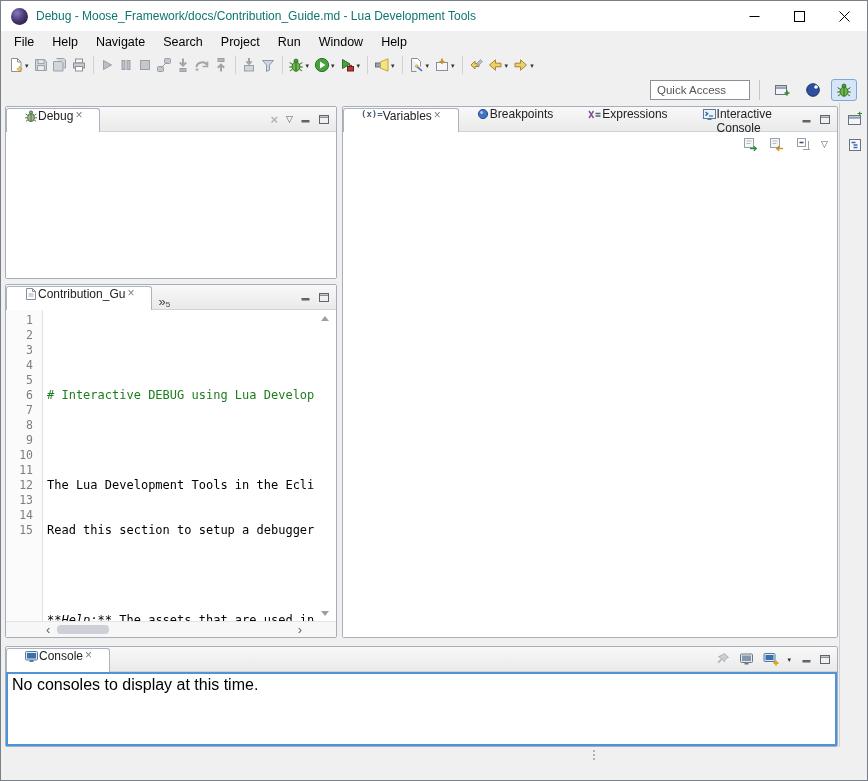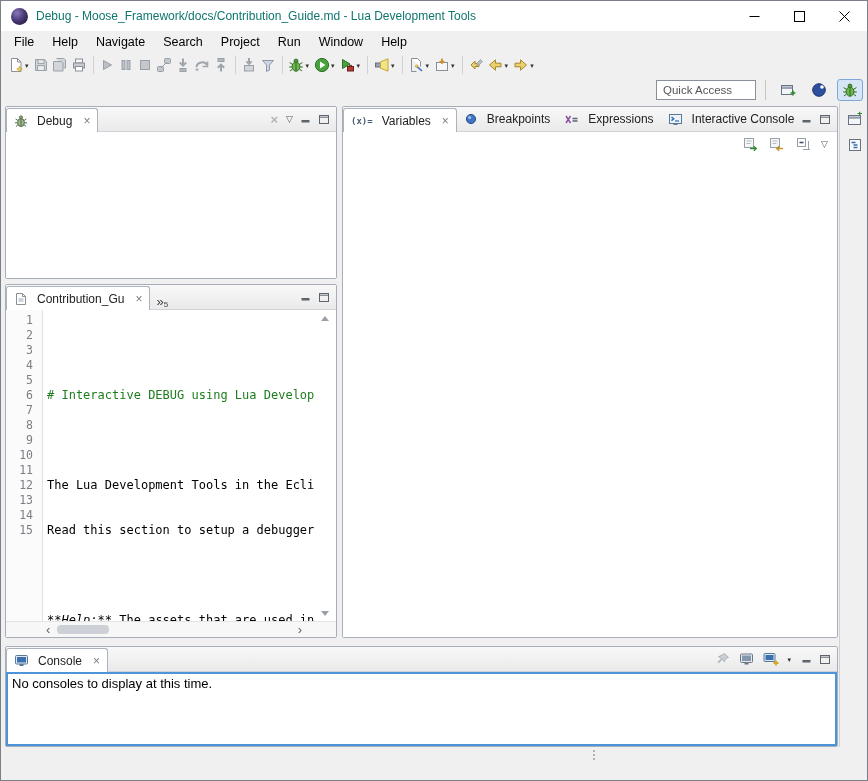--- a/index.html
+++ b/index.html
@@ -19,37 +19,37 @@
   .menubar{position:absolute;top:30px;left:0;right:0;height:22px;display:flex;align-items:center;padding-left:4px;font-size:12.5px}
   .menu-item{padding:16px 9px}
 
   
   .toolbar{position:absolute;top:52px;left:0;right:0;height:24px;display:flex;align-items:center;padding-left:5px}
   .tbtn{height:22px;min-width:19px;display:flex;align-items:center;justify-content:center}
   .dd{font-family:"DejaVu Sans",sans-serif;font-size:7px;color:#333;margin:2px 3px 0 0}
   .sep{width:1px;height:18px;background:#d2d2d2;margin:0 4px}
 
   .subtoolbar{position:absolute;top:76px;left:0;right:0;height:26px;display:flex;align-items:center;
-              justify-content:flex-end;padding-right:4px;gap:5px}
+              justify-content:flex-end;padding-right:10px;gap:5px}
   .qa-box{width:100px;height:20px;border:1px solid #8a9099;background:#fff;color:#555;
           display:flex;align-items:center;padding:0 6px;font-size:11.5px}
   .sep2{width:1px;height:20px;background:#c6c6c6;margin:0 4px}
   .persp{width:26px;height:22px;display:flex;align-items:center;justify-content:center;border-radius:3px}
   .persp.active{background:#d6e6f7;border:1px solid #7fa8d8}
 
   
   .panel{position:absolute;background:#fff;border:1px solid #a8aeb9;border-radius:2px;display:flex;flex-direction:column}
   #debug-panel{left:4px;top:105px;width:332px;height:173px}
   #editor-panel{left:4px;top:283px;width:332px;height:354px}
   #vars-panel{left:341px;top:105px;width:496px;height:532px}
   #console-panel{left:4px;top:645px;width:833px;height:101px}
 
   .tabbar{height:25px;background:linear-gradient(#f8f8f8,#eaeaea);display:flex;align-items:flex-end;
           border-bottom:1px solid #cfd3da;border-radius:2px 2px 0 0;position:relative}
-  .tab{height:24px;display:flex;align-items:center;gap:9px;padding:0 7px;font-size:12px;color:#222}
+  .tab{height:24px;display:flex;gap:0;padding:0 17px;font-size:12px;color:#222}
   .tab.selected{background:#fff;border:1px solid #adb3be;border-bottom:none;border-radius:3px 3px 0 0;margin-bottom:-1px;z-index:2}
   .close{color:#7a7f87;font-size:12px;margin-left:2px;line-height:1}
   .tb-actions{margin-left:auto;display:flex;align-items:center;gap:8px;padding-right:7px;height:24px}
   .vmenu{font-family:"DejaVu Sans",sans-serif;font-size:9px;color:#555}
   .disabled-x{color:#b0b4ba;font-weight:bold;font-size:13px;line-height:1}
   .ovf{display:flex;align-items:center;padding:0 6px;color:#444}
   .ovf-c{font-size:13px}
   .ovf-n{font-size:8px;margin-top:6px}
   .view-content{flex:1;background:#fff}
   .view-toolbar{height:24px;display:flex;align-items:center;justify-content:flex-end;gap:10px;padding-right:9px;background:#fff}
@@ -66,21 +66,21 @@
   .tri-up{width:0;height:0;border-left:4px solid transparent;border-right:4px solid transparent;
           border-bottom:5px solid #9aa0a8;position:absolute;right:7px;top:6px}
   .tri-down{width:0;height:0;border-left:4px solid transparent;border-right:4px solid transparent;
           border-top:5px solid #9aa0a8;position:absolute;right:7px;bottom:5px}
   .hscroll{height:16px;border-top:1px solid #e4e4e4;background:#f7f7f7;display:flex;align-items:center;
            padding:0 34px 0 40px;color:#666;font-size:13px}
   .hthumb{width:52px;height:9px;background:#cdd1d7;border-radius:4px;margin-left:7px}
   .htrack{flex:1}
 
   
-  .console-body{flex:1;border:2px solid #4d94d8;background:#fff;font-size:13px}
+  .console-body{flex:1;border:2px solid #4d94d8;background:#fff;font-size:16px}
   .console-msg{padding:2px 4px}
 
   
   #right-strip{position:absolute;left:838px;top:102px;width:30px;height:644px;border-left:1px solid #cdd1d8;
                display:flex;flex-direction:column;align-items:center;padding-top:8px;gap:10px}
   #statusbar{position:absolute;left:0;right:0;bottom:0;height:20px;background:#f0f0f0}
   .grip{position:absolute;left:592px;top:749px;display:flex;flex-direction:column;gap:2px}
   .grip i{width:2px;height:2px;border-radius:50%;background:#9aa0a8;display:block}
 
   .vicon{font:bold 9px "DejaVu Sans Mono",monospace;color:#4a5a72}

